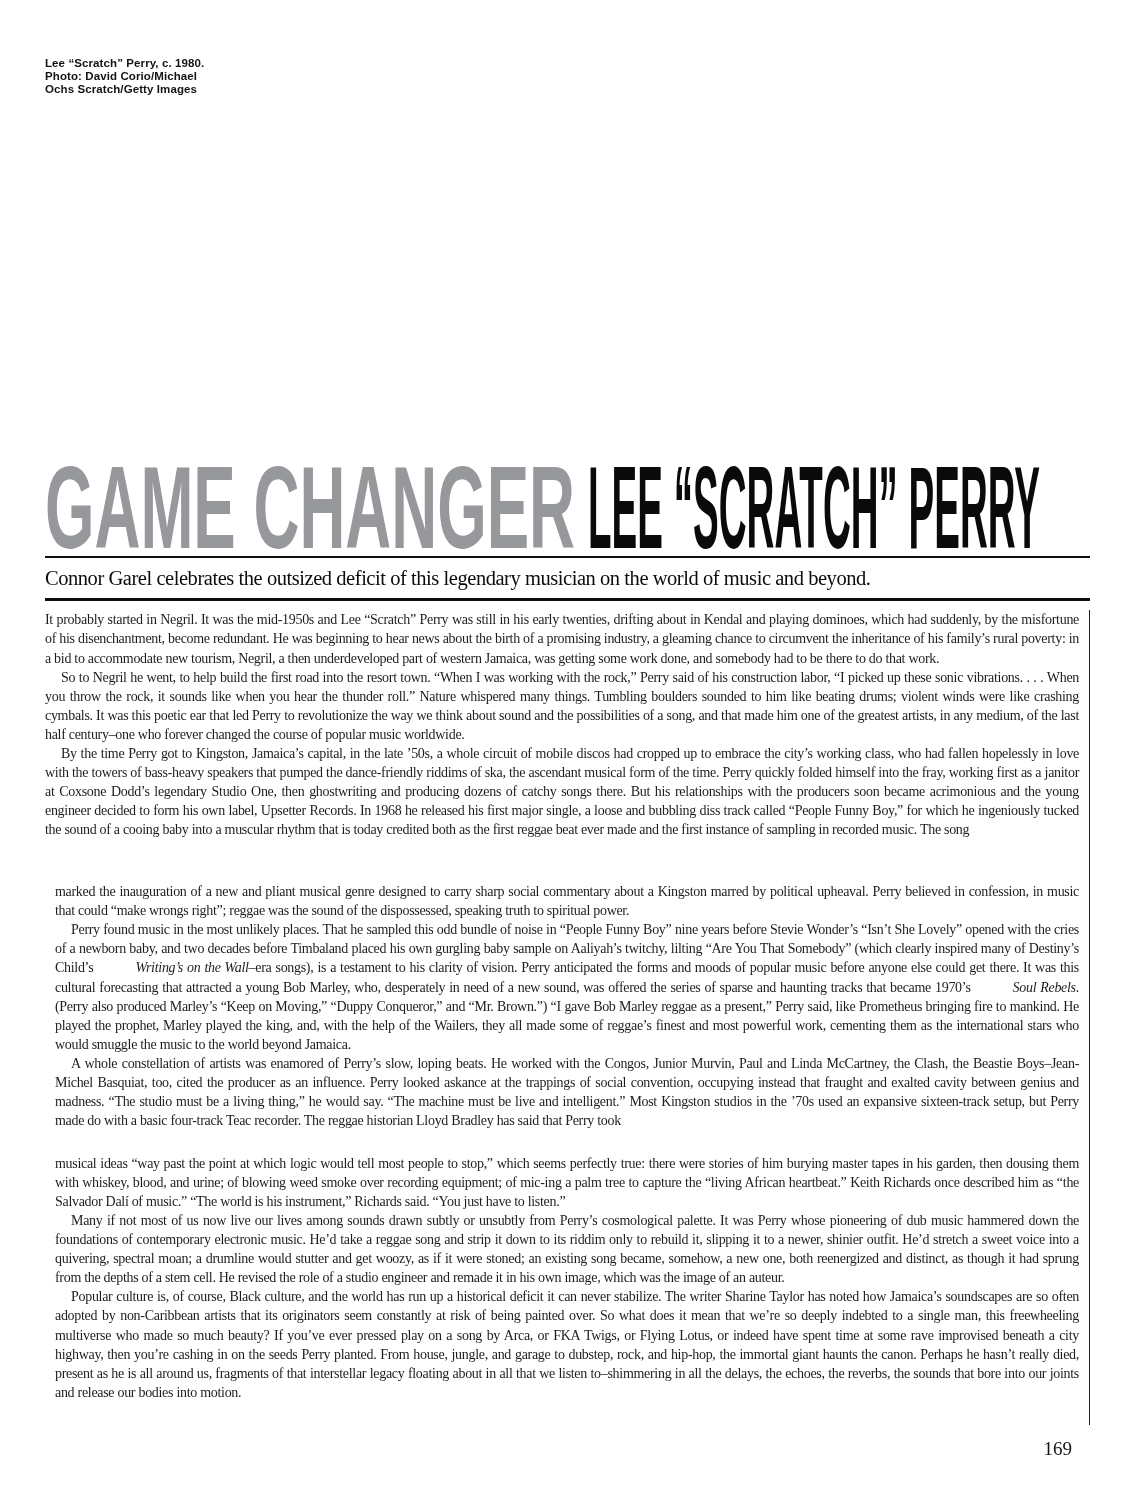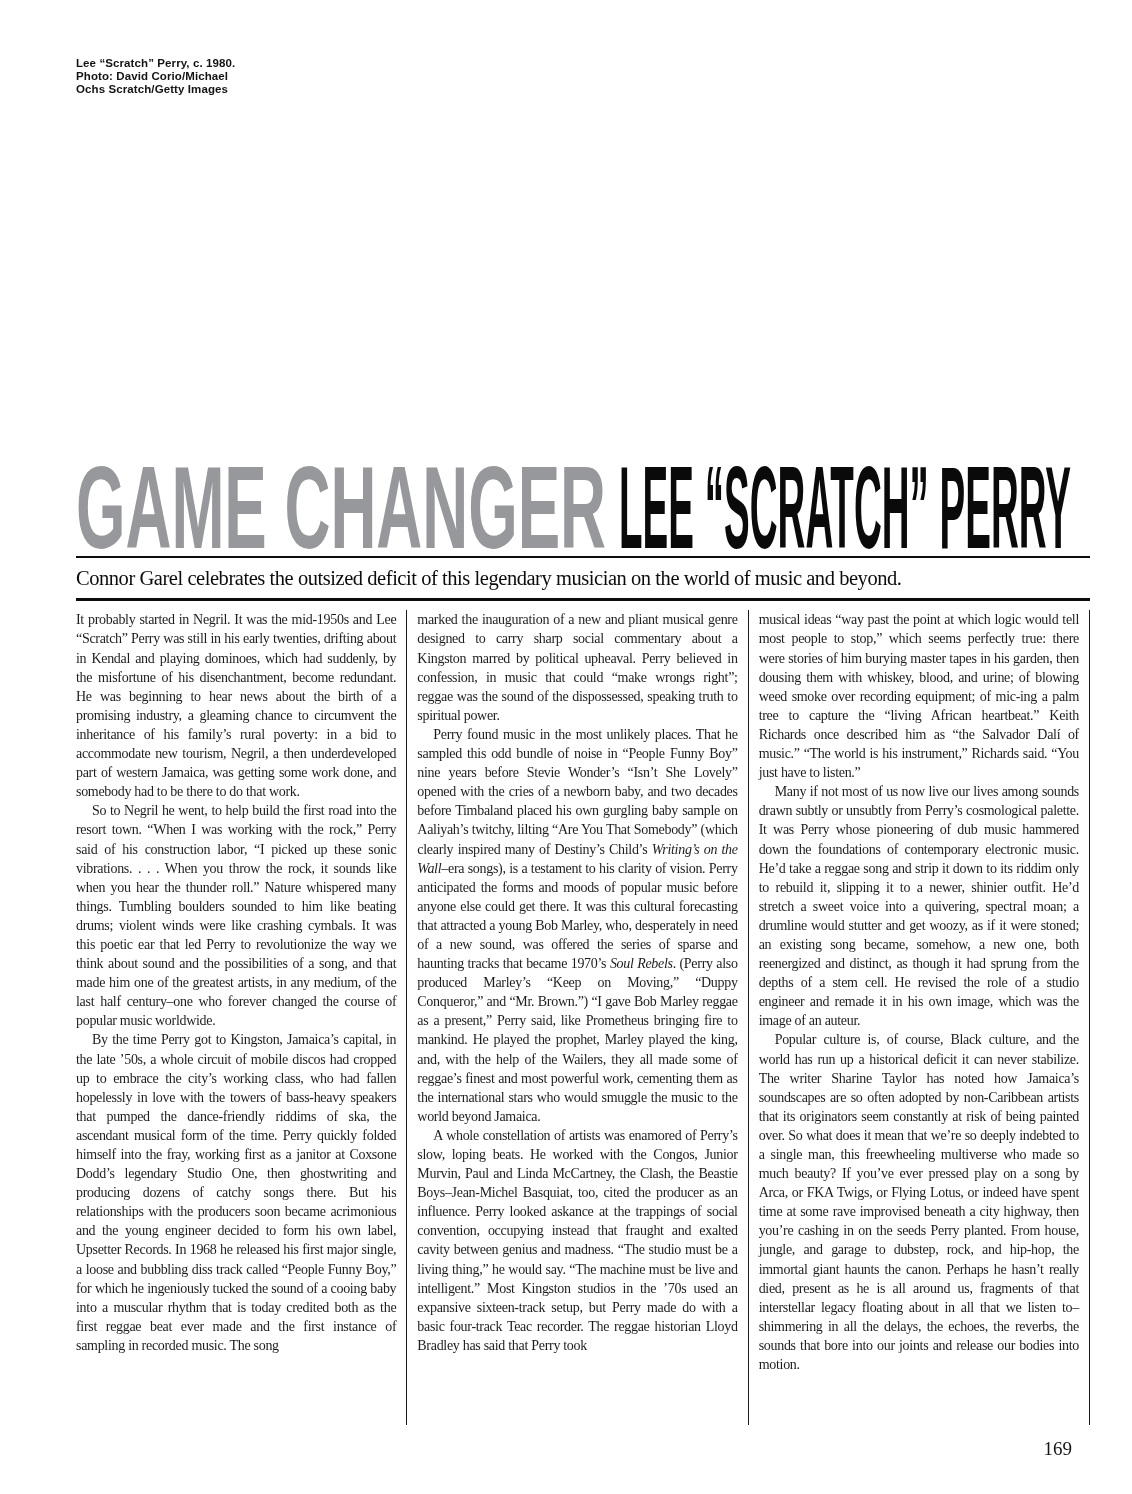--- a/index.html
+++ b/index.html
@@ -6,21 +6,21 @@
   body {
     width: 1132px; height: 1494px;
     background: #ffffff;
     color: #1c1c1e;
     font-family: "Liberation Serif", "DejaVu Serif", serif;
     position: relative;
     overflow: hidden;
   }
   .page {
     position: absolute; inset: 0;
-    padding: 57px 42px 0 76px;
+    padding: 57px 42px 0 45px;
     box-sizing: border-box;
   }
   
   .credit {
     font-family: "Liberation Sans", sans-serif;
     font-weight: bold;
     font-size: 11.5px;
     line-height: 12.8px;
     letter-spacing: 0.1px;
     color: #141414;
@@ -46,40 +46,41 @@
     margin-top: 5px;
     padding-bottom: 5px;
   }
   .rule-2 { height: 3px; background: #0d0d0d; }
 
   
   .cols {
     display: flex;
     margin-top: 9px;
     height: 815px;
+    flex-direction: column;
   }
   .col {
     flex: 1;
     padding: 0 10px;
     border-right: 1px solid #1b1b1b;
     height: 100%;
   }
   .col:first-child { padding-left: 0; }
   .col p {
     margin: 0;
     font-size: 14px;
     line-height: 19.1px;
     letter-spacing: -0.3px;
     text-align: justify;
     hyphens: auto;
     -webkit-hyphens: auto;
     color: #1d1d1f;
   }
   .col p.indent { text-indent: 16px; }
-  .col p em { font-style: italic; }
+  .col p em { font-style: italic; margin-left: 38px; }
 
   .page-number {
     position: absolute;
     top: 1438px;
     right: 60px;
     font-size: 19px;
     color: #151515;
   }
 </style>
 </head>

